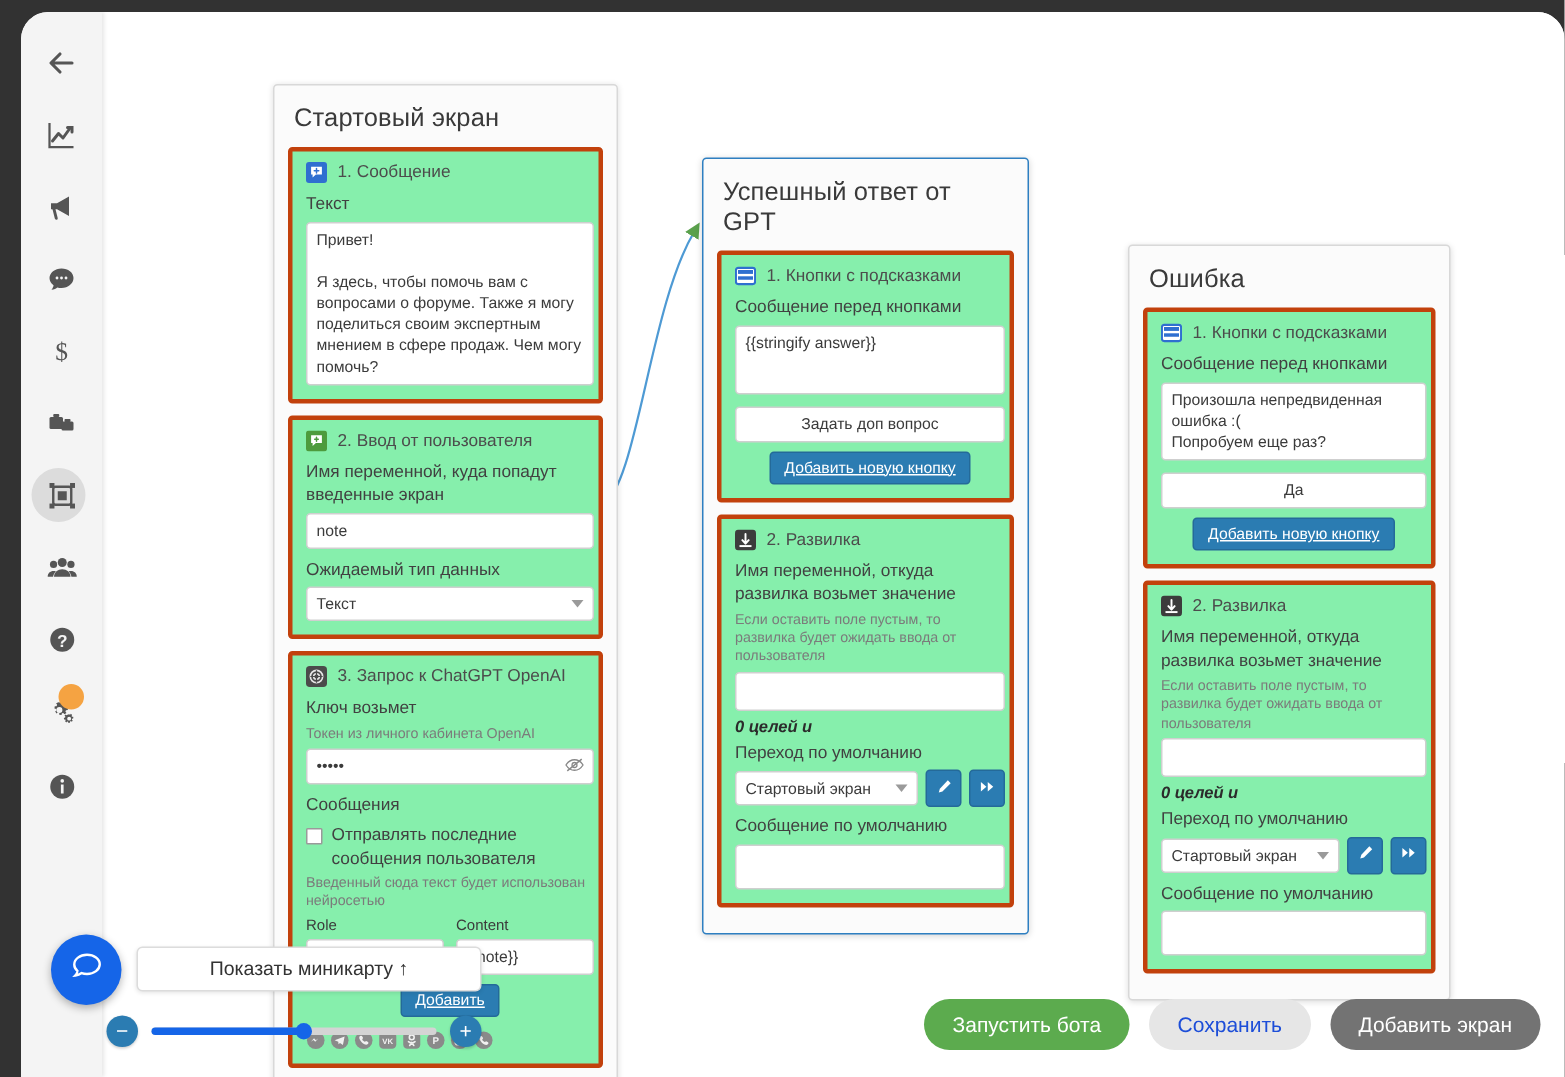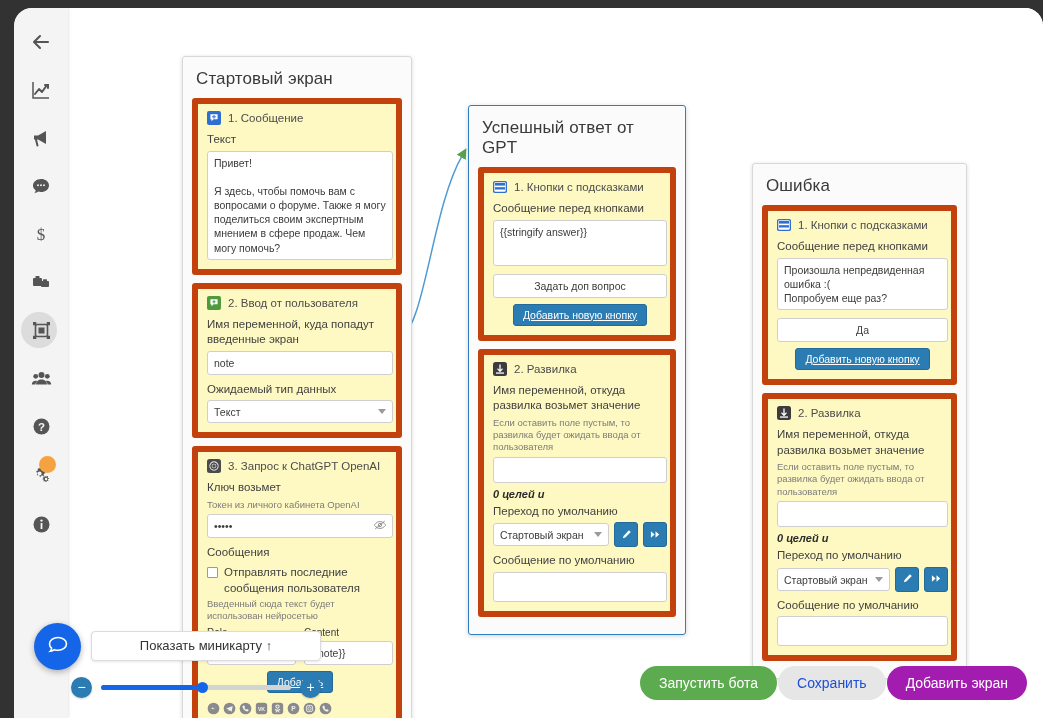--- a/index.html
+++ b/index.html
@@ -53,21 +53,21 @@
   }
   .screen.sel{border:1px solid #2e7fc1;box-shadow:0 1px 5px rgba(0,0,0,.18);}
   .screen-title{
     font-size:17px;color:#3a3a3a;padding:12px 13px 9px 13px;
     letter-spacing:.1px;
   }
   .screen-body{padding:0 9px 9px 9px;}
 
   
   .block{
-    background:#fef9c3;border:6px solid #c2410c;border-radius:3px;
+    background:#86efac;border:3px solid #c2410c;border-radius:3px;
     padding:7px 3px 9px 9px;margin-bottom:8px;
   }
   .block-head{display:flex;align-items:center;gap:7px;margin-bottom:7px;}
   .block-ico{width:14px;height:14px;border-radius:2px;flex:0 0 14px;display:block;}
   .block-title{font-size:11.5px;color:#4c4c4c;}
 
   .fld-label{font-size:11.5px;color:#414141;line-height:1.35;margin:3px 0 3px 0;}
   .fld-hint{font-size:9.5px;color:#7b7b7b;line-height:1.3;margin:1px 0 3px 0;}
   .bold-label{font-size:11px;color:#2b2b2b;font-weight:bold;margin:5px 0 4px 0;font-style:italic;}
 
@@ -142,28 +142,28 @@
     width:21px;height:21px;border-radius:50%;background:#2b7cb2;
     display:flex;align-items:center;justify-content:center;color:#fff;
     font-size:14px;line-height:14px;flex:0 0 21px;
     box-shadow:0 1px 2px rgba(0,0,0,.2);
   }
   .ztrack{flex:1;height:5px;border-radius:3px;background:#d4d4d4;position:relative;}
   .zfill{position:absolute;left:0;top:0;height:5px;border-radius:3px;background:#1565e8;width:53%;}
   .zthumb{position:absolute;left:53%;top:-3px;margin-left:-5px;width:11px;height:11px;border-radius:50%;background:#1565e8;}
 
   .actions{
-    position:absolute;right:16px;bottom:18px;display:flex;gap:1px;z-index:45;align-items:center;
+    position:absolute;right:16px;bottom:18px;display:flex;gap:13px;z-index:45;align-items:center;
   }
   .act{
     border-radius:18px;font-size:14px;padding:9px 19px;cursor:pointer;white-space:nowrap;
   }
   .act.green{background:#5cab4e;color:#fff;}
   .act.grey{background:#e6e6e6;color:#1d4ed8;}
-  .act.blue{background:#a21caf;color:#fff;}
+  .act.blue{background:#737373;color:#fff;}
 </style>
 </head>
 <body>
 
 <div class="app">
 
   <div class="rail">
 
     <div style="height:14px"></div>
 

